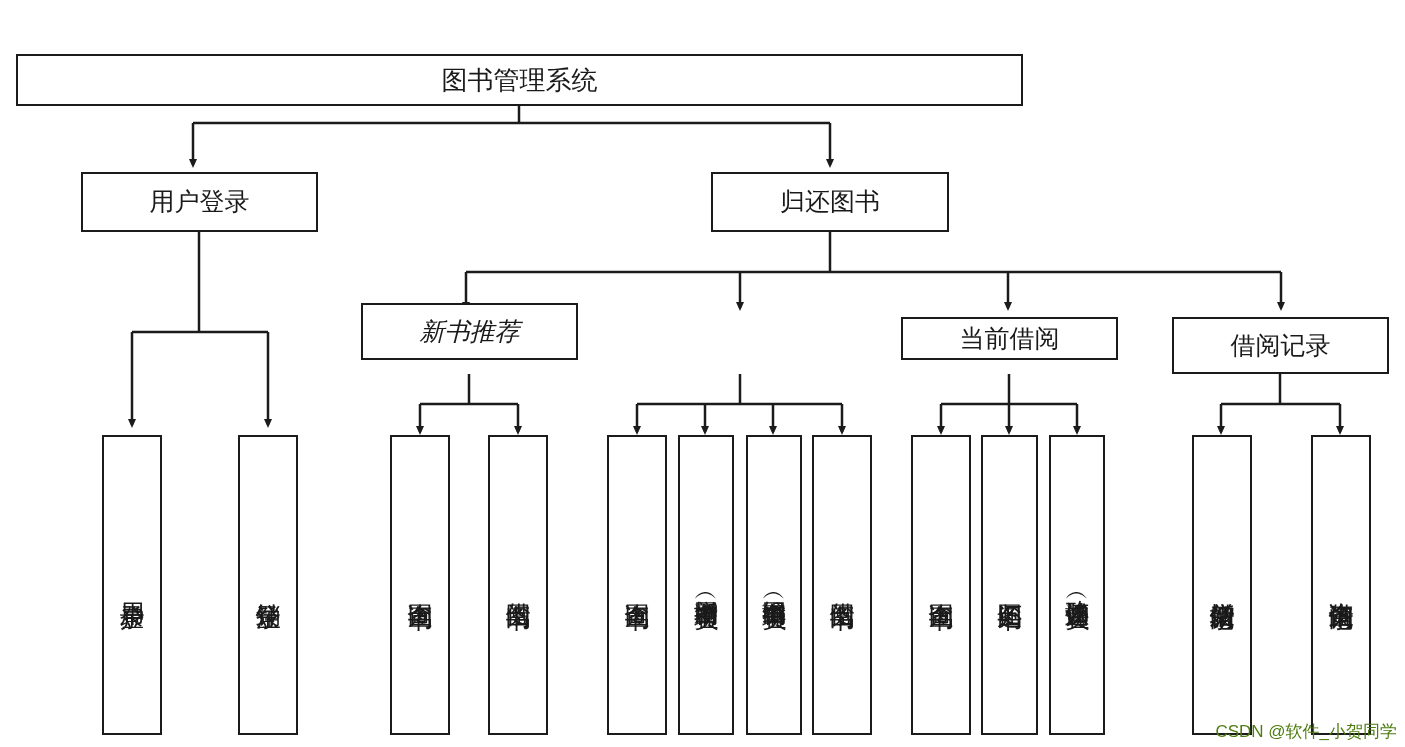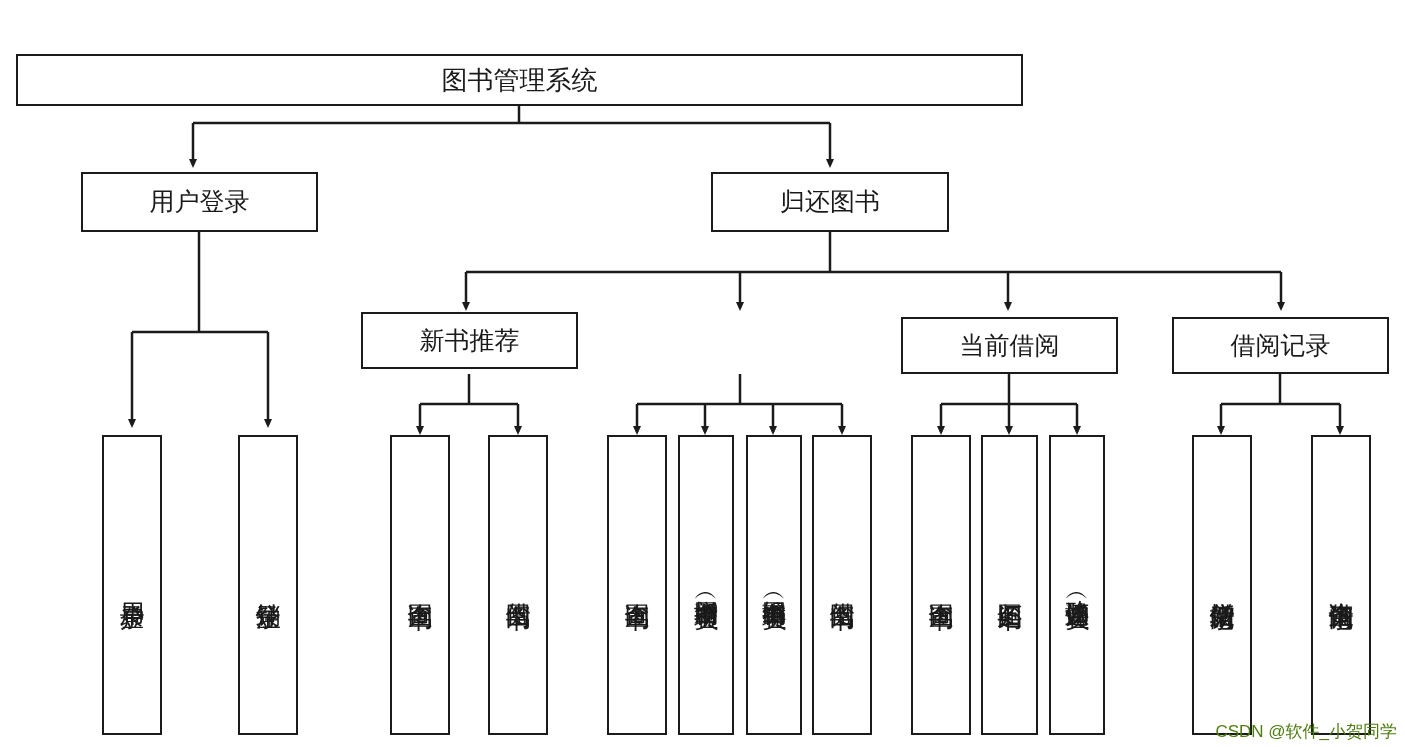--- a/index.html
+++ b/index.html
@@ -122,24 +122,24 @@
     <span>图书管理系统</span>
   </div>
 
   <div class="node horizontal" style="left:81px; top:172px; width:237px; height:60px;">
     <span>用户登录</span>
   </div>
   <div class="node horizontal" style="left:711px; top:172px; width:238px; height:60px;">
     <span>归还图书</span>
   </div>
 
-  <div class="node horizontal" style="left:361px; top:312px; width:217px; height:57px;">
+  <div class="node horizontal" style="left:361px; top:303px; width:217px; height:57px;font-style:italic;">
     <span>新书推荐</span>
   </div>
-  <div class="node horizontal" style="left:901px; top:317px; width:217px; height:57px;">
+  <div class="node horizontal" style="left:901px; top:317px; width:217px; height:43px;">
     <span>当前借阅</span>
   </div>
   <div class="node horizontal" style="left:1172px; top:317px; width:217px; height:57px;">
     <span>借阅记录</span>
   </div>
 
   <div class="node vertical" style="left:102px; top:435px; width:60px; height:300px;">
     <span>用户登录</span>
   </div>
   <div class="node vertical" style="left:238px; top:435px; width:60px; height:300px;">

